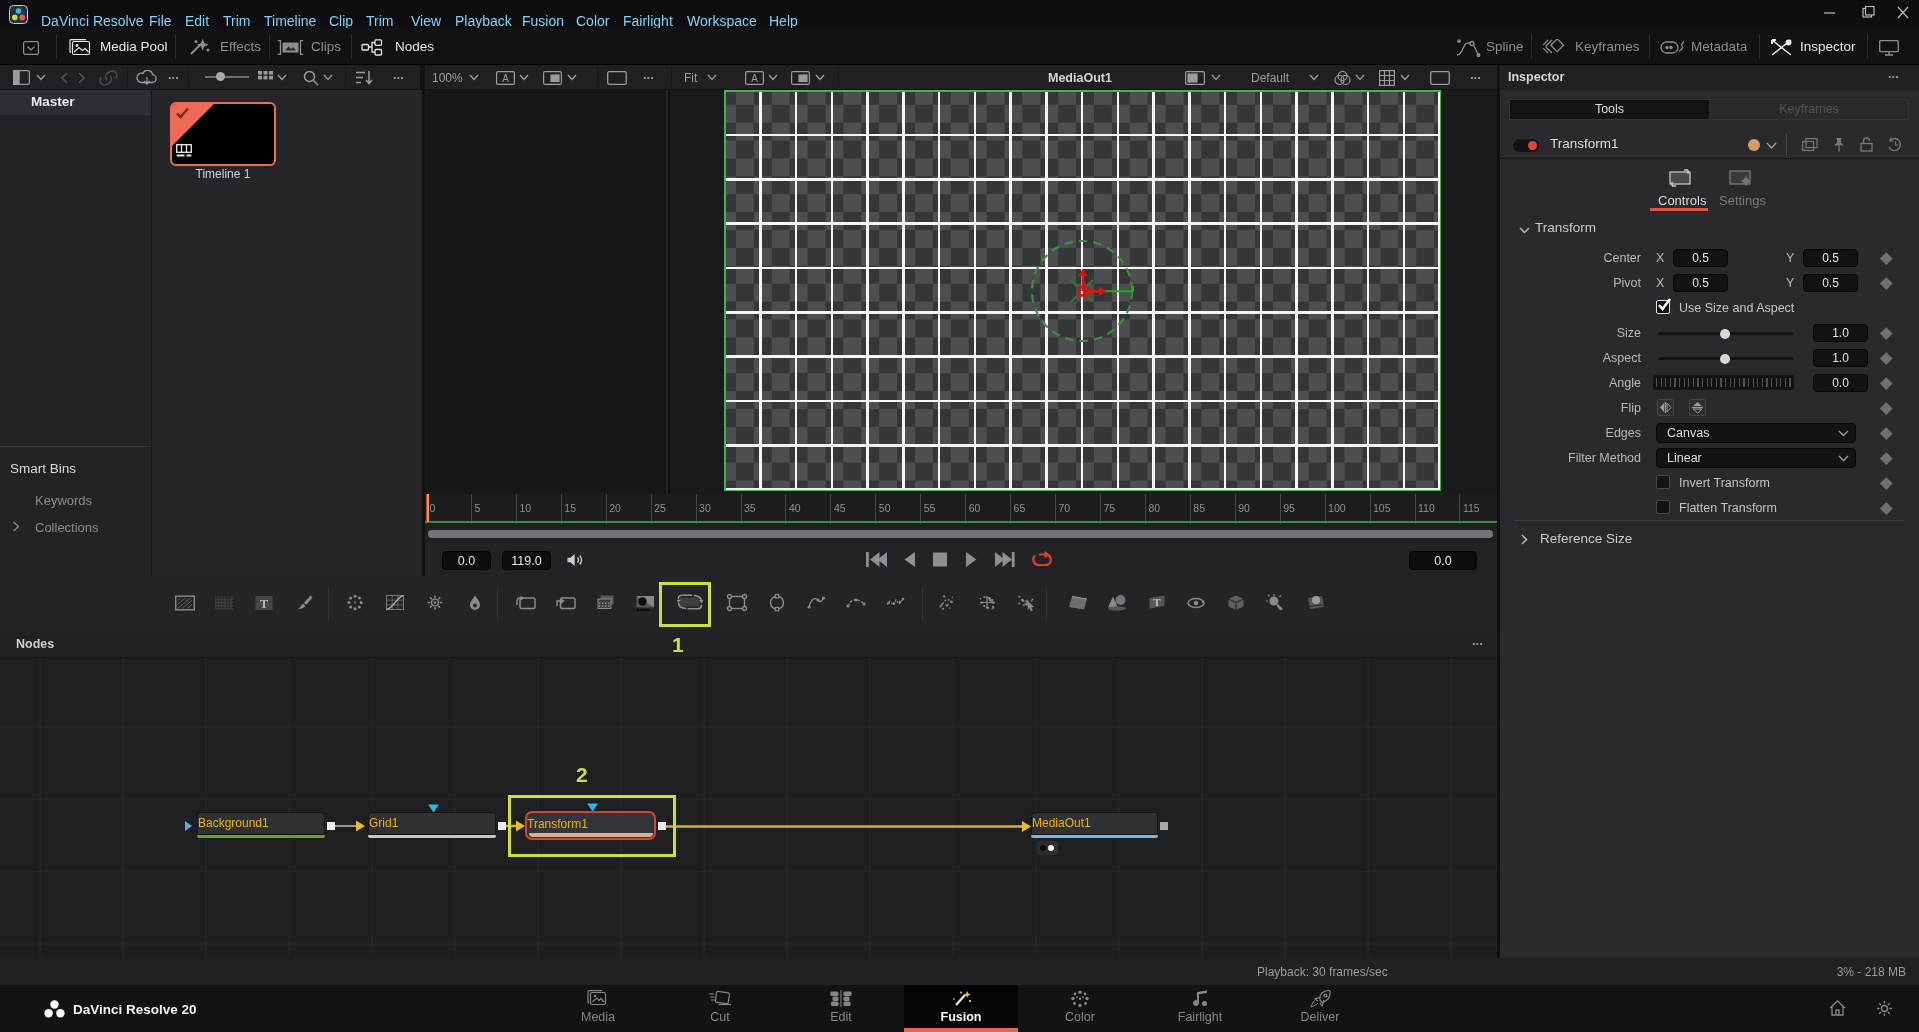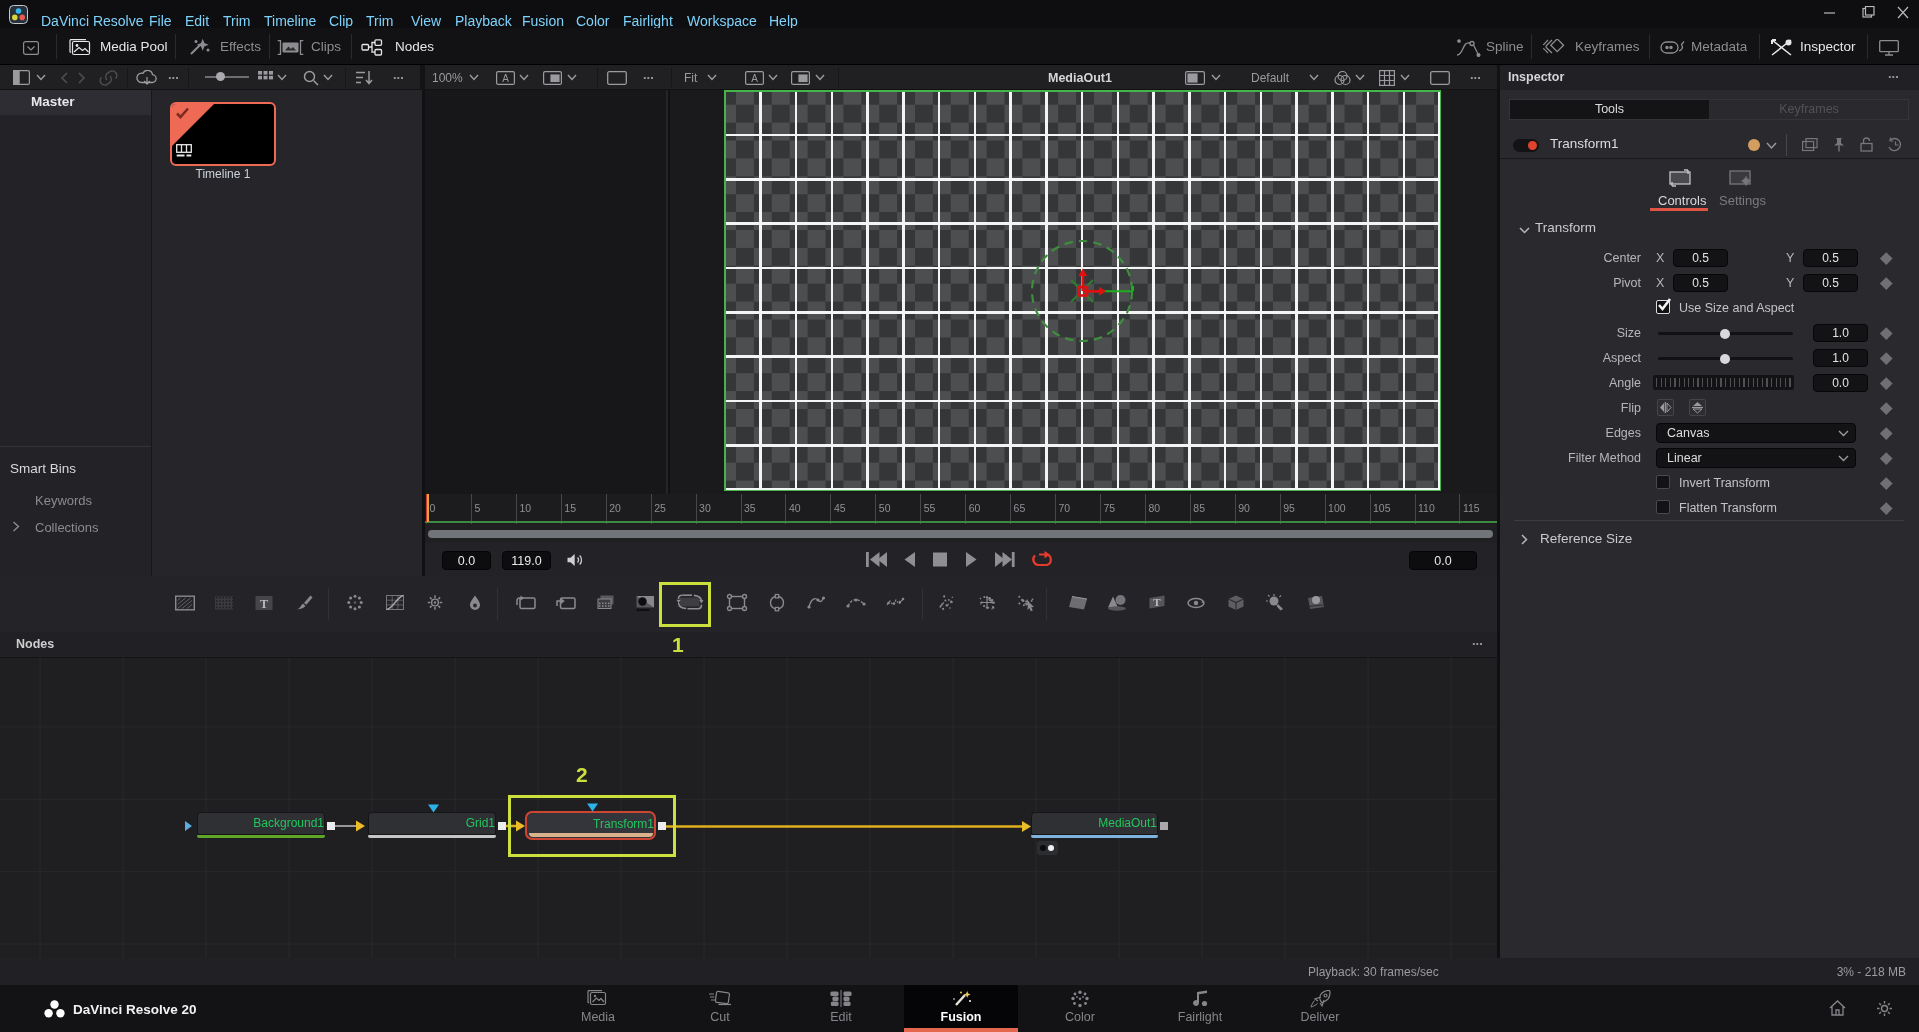--- a/index.html
+++ b/index.html
@@ -48,21 +48,21 @@
 #transport{left:425px;top:543px;width:1072px;height:33px;background:#232327}
 .valbox{position:absolute;top:8px;height:19px;background:#0d0d0f;border:1px solid #050507;border-radius:4px;color:#e8e8ea;font-size:12.5px;text-align:center;line-height:18px}
 
 #toolrow{left:0;top:576px;width:1497px;height:56px;background:#242428}
 #toolrow .div{position:absolute;top:12px;width:1px;height:32px;background:#323236}
 
 #nodeshead{left:0;top:632px;width:1497px;height:26px;background:#212125;border-bottom:1px solid #151517}
 #nodesbg{left:0;top:658px;width:1497px;height:300px;background:#1f1f22;
  background-image:linear-gradient(to right,#28282b 1px,transparent 1px),linear-gradient(to bottom,#28282b 1px,transparent 1px);
  background-size:83px 72.4px;background-position:39.6px -4px}
-.node{position:absolute;height:23px;background:#2f3034;border:1px solid #151517;border-radius:4px 4px 2px 2px;color:#22c55e;font-size:12px;text-align:right;line-height:21px}
+.node{position:absolute;height:23px;background:#2f3034;border:1px solid #151517;border-radius:4px 4px 2px 2px;color:#eab308;font-size:12px;text-align:left;line-height:21px}
 .nstrip{position:absolute;height:3.6px;border-radius:1px 1px 2px 2px}
 .outsq{position:absolute;width:8px;height:8px;background:#ececee}
 .hl{position:absolute;border:3px solid #cbdf3d;z-index:6}
 .hlnum{position:absolute;color:#cbdf3d;font-size:21px;font-weight:bold;z-index:6}
 
 #status{left:0;top:958px;width:1497px;height:27px;background:#212125}
 #statusR{left:1497px;top:958px;width:422px;height:27px;background:#212125}
 #bottombar{left:0;top:985px;width:1919px;height:47px;background:#131315}
 .page{position:absolute;top:985px;width:100px;height:43px;text-align:center;color:#85858a;font-size:12.5px}
 .page .pi{height:24px;padding-top:5px}
@@ -730,21 +730,21 @@
 <div class="outsq" style="left:658px;top:821.5px"></div>
 <div class="node" style="left:1031px;top:812px;width:127px">MediaOut1</div>
 <div class="nstrip" style="left:1031px;top:834.8px;width:127px;background:#7fb2dc"></div>
 <div class="outsq" style="left:1160px;top:821.5px;width:8px;height:8px;background:#a9a9ab"></div>
 <div class="abs" style="left:1037px;top:840.5px;width:21px;height:14px;background:#2c2d31;border-radius:3px">
   <div style="position:absolute;left:2.5px;top:4px;width:6.5px;height:6.5px;border-radius:50%;background:#0a0a0c"></div>
   <div style="position:absolute;left:11px;top:4.5px;width:6px;height:6px;border-radius:50%;background:#f2f2f4"></div>
 </div>
 
 <div class="abs" id="status">
-  <span style="position:absolute;left:1308px;top:7px;font-size:12px;color:#9b9b9f">Playback: 30 frames/sec</span>
+  <span style="position:absolute;left:1257px;top:7px;font-size:12px;color:#9b9b9f">Playback: 30 frames/sec</span>
 </div>
 <div class="abs" id="statusR">
   <span style="position:absolute;right:13px;top:7px;font-size:12px;color:#9b9b9f">3%  -  218 MB</span>
 </div>
 
 <div class="abs" id="bottombar"></div>
 <svg class="abs" style="left:44px;top:1000px" width="21" height="18" viewBox="0 0 21 18" fill="#fff">
   <circle cx="10.5" cy="4.5" r="4.2"></circle>
   <circle cx="4.6" cy="13.2" r="4.2"></circle>
   <circle cx="16.4" cy="13.2" r="4.2"></circle>

